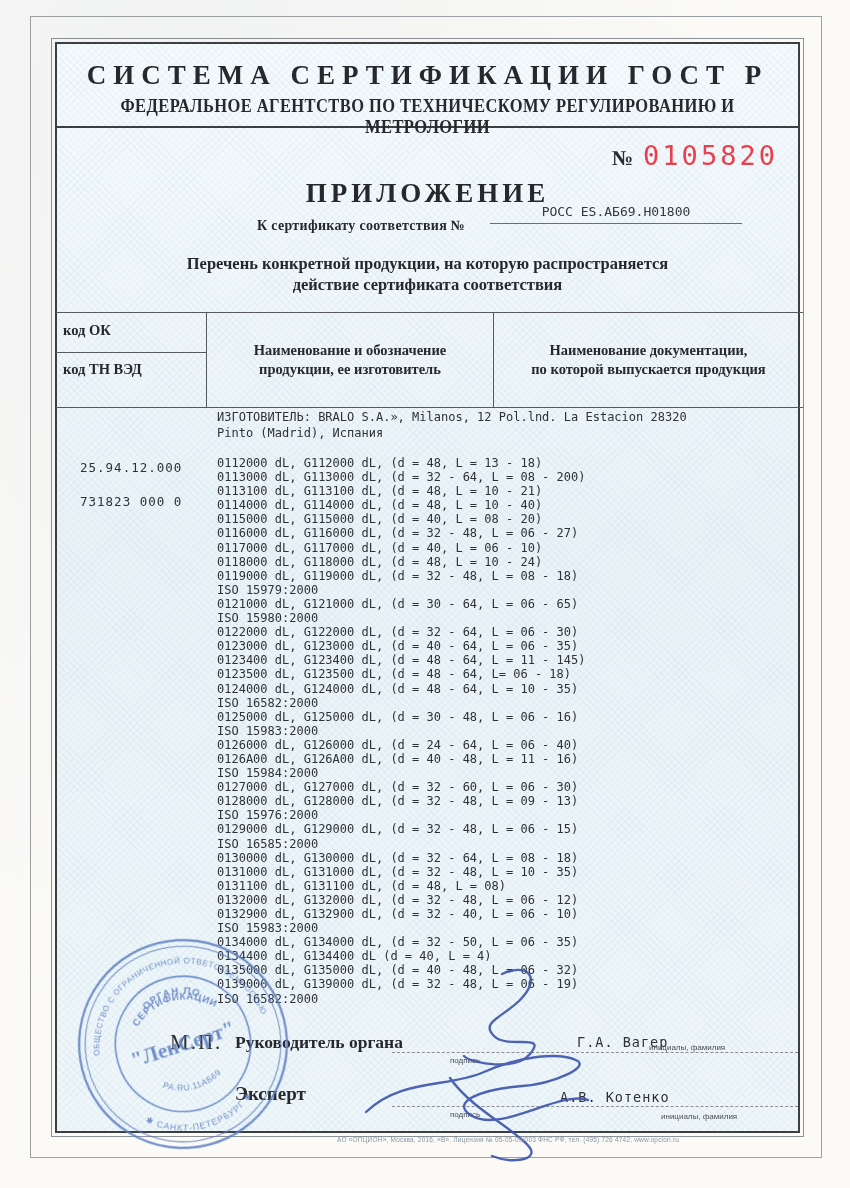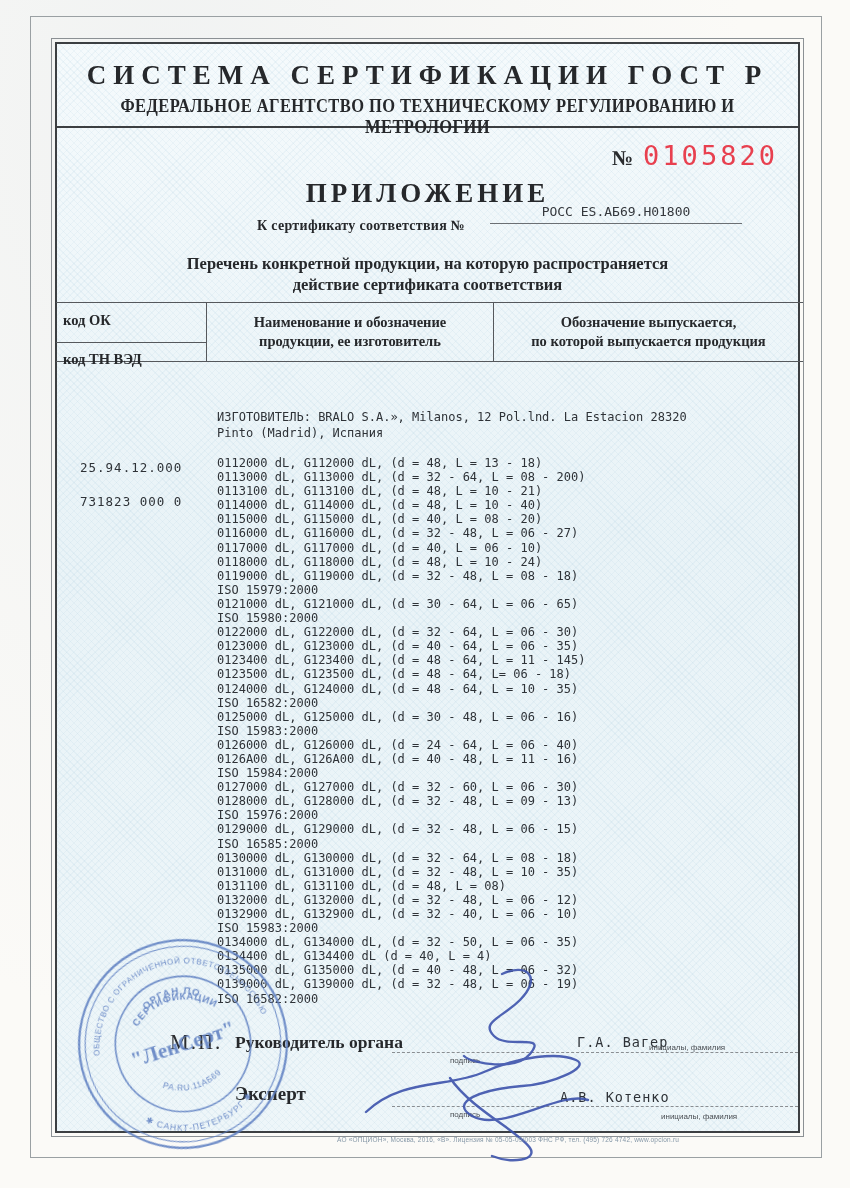--- a/index.html
+++ b/index.html
@@ -71,21 +71,21 @@
   }
 
   .desc1, .desc2 {
     position:absolute; left:0; width:100%; text-align:center;
     font-size:16.5px; font-weight:bold; color:#26282b;
   }
   .desc1 { top:210px; }
   .desc2 { top:231px; }
 
   
-  .tbl { position:absolute; left:-1px; top:258px; width:747px; height:60px; border-top:1px solid #55585c; border-bottom:1px solid #55585c; }
+  .tbl { position:absolute; left:-1px; top:268px; width:747px; height:96px; border-top:1px solid #55585c; border-bottom:1px solid #55585c; }
   .tbl .c1 { position:absolute; left:0; top:0; width:151px; height:100%; border-right:1px solid #55585c; }
   .tbl .c1a { position:absolute; left:7px; top:9px;  font-size:14.5px; font-weight:bold; color:#26282b; }
   .tbl .c1-div { position:absolute; left:0; top:39px; width:100%; border-top:1px solid #55585c; }
   .tbl .c1b { position:absolute; left:7px; top:48px; font-size:14.5px; font-weight:bold; color:#26282b; }
   .tbl .c2 { position:absolute; left:151px; top:0; width:287px; height:100%; border-right:1px solid #55585c;
              display:flex; flex-direction:column; justify-content:center; align-items:center; }
   .tbl .c3 { position:absolute; left:438px; top:0; width:309px; height:100%;
              display:flex; flex-direction:column; justify-content:center; align-items:center; }
   .tbl .hline { font-size:14.5px; font-weight:bold; color:#26282b; line-height:19px; text-align:center; }
 
@@ -153,21 +153,21 @@
       <div class="c1">
         <div class="c1a">код ОК</div>
         <div class="c1-div"></div>
         <div class="c1b">код ТН ВЭД</div>
       </div>
       <div class="c2">
         <div class="hline">Наименование и обозначение</div>
         <div class="hline">продукции, ее изготовитель</div>
       </div>
       <div class="c3">
-        <div class="hline">Обозначение выпускается,</div>
+        <div class="hline">Наименование документации,</div>
         <div class="hline">по которой выпускается продукция</div>
       </div>
     </div>
 
     <div class="manu mono"><span>ИЗГОТОВИТЕЛЬ: BRALO S.A.», Milanos, 12 Pol.lnd. La Estacion 28320</span><br><span>Pinto (Madrid), Испания</span></div>
 
     <div class="code-ok mono">25.94.12.000</div>
     <div class="code-tn mono">731823 000 0</div>
 
     <div class="prods mono">

